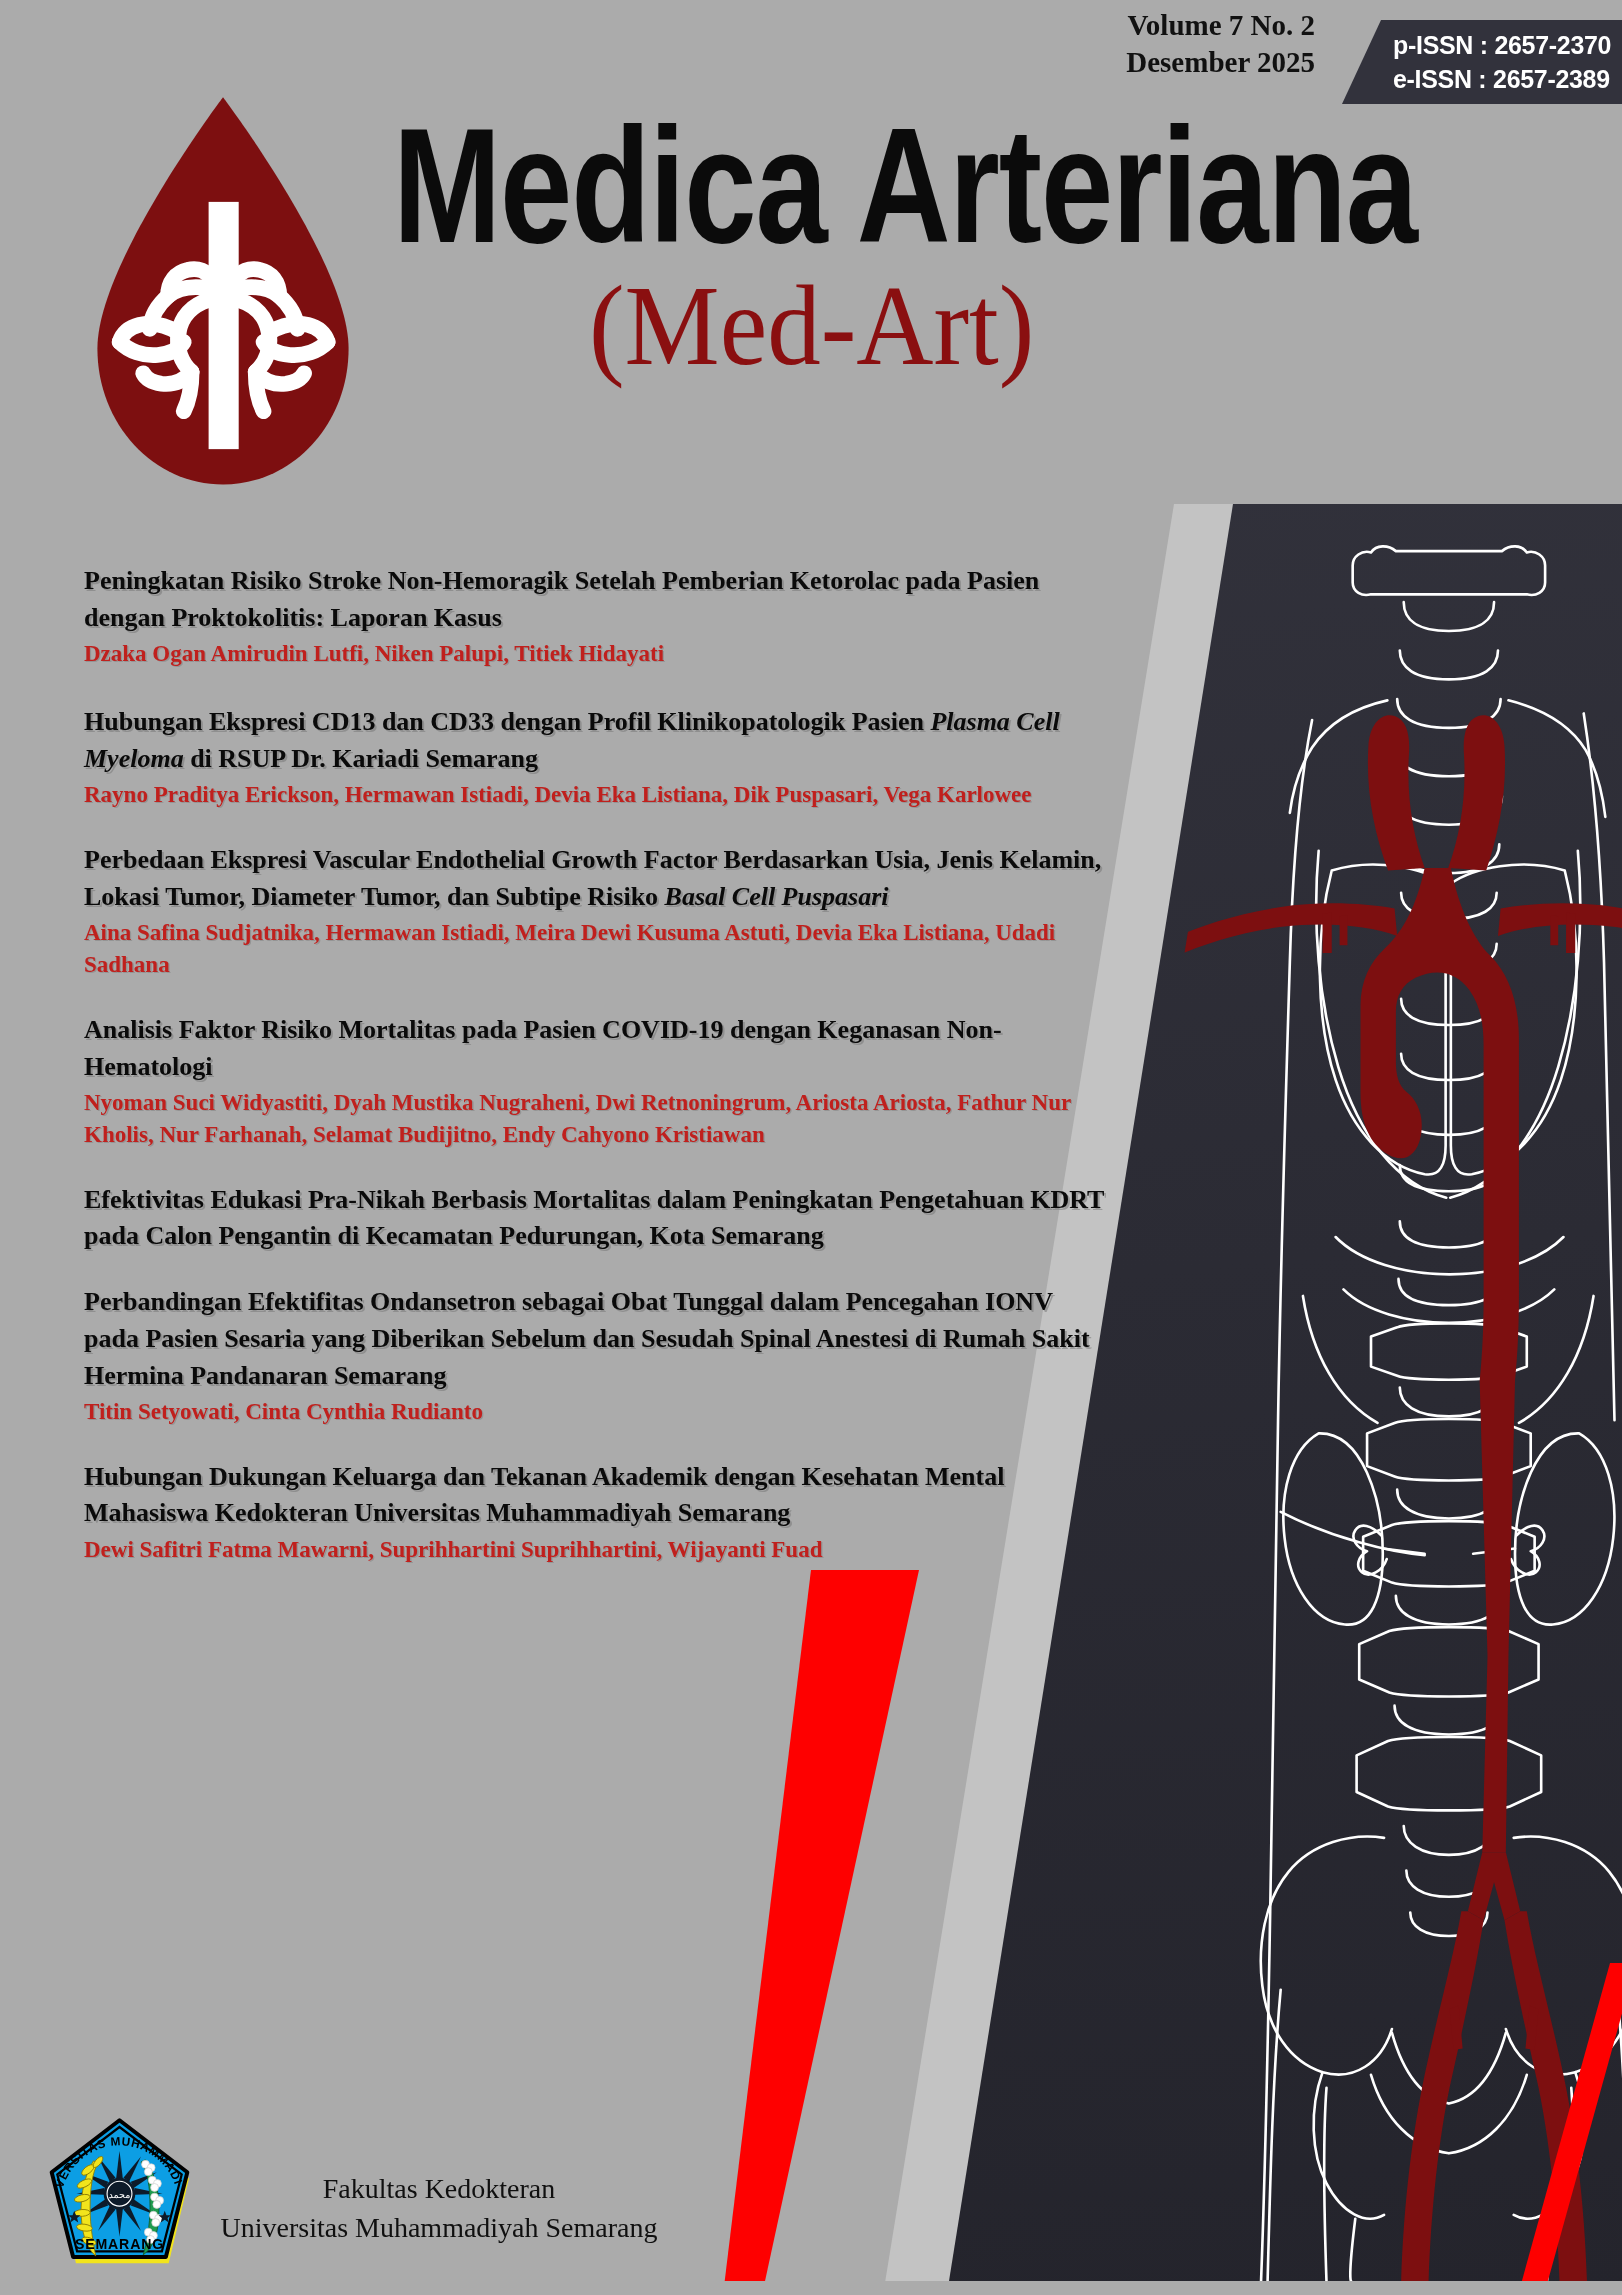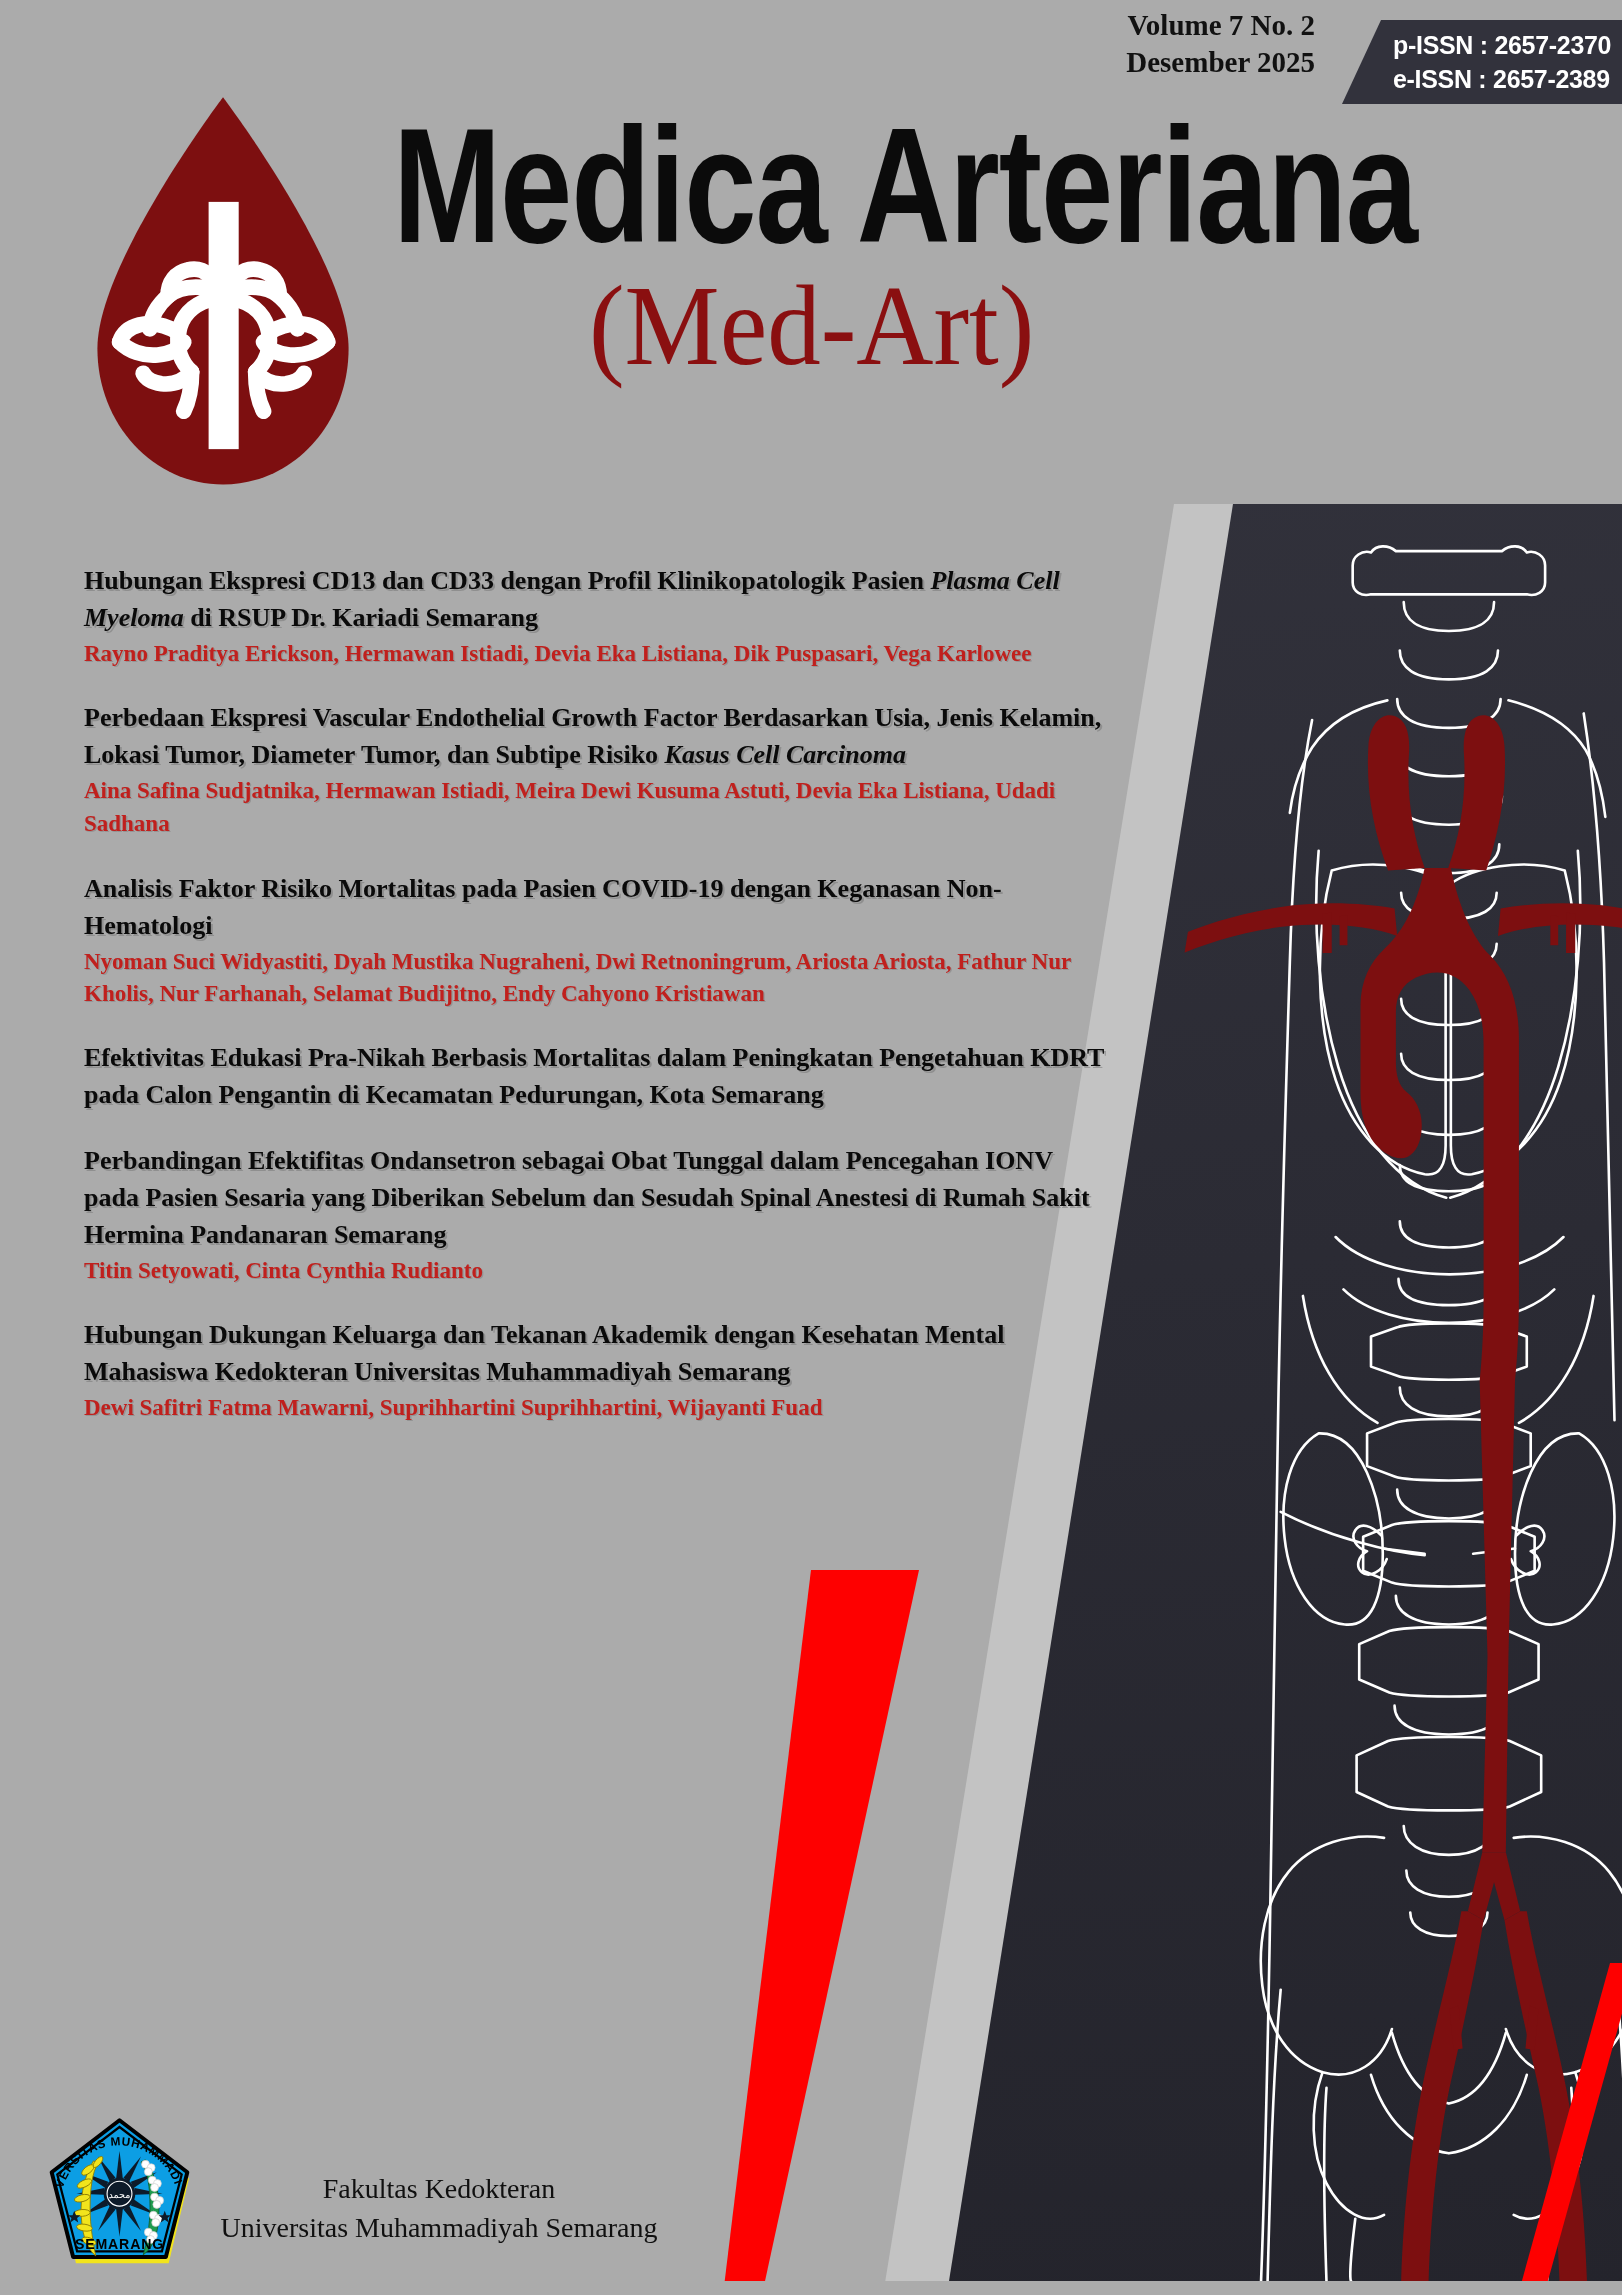--- a/index.html
+++ b/index.html
@@ -336,26 +336,30 @@
       <path d="M250,428 C250,452 254,472 262,488"></path>
     </g>
   </svg>
 
   <div class="masthead">
     <div class="journal-title">Medica Arteriana</div>
     <div class="journal-sub">(Med-Art)</div>
   </div>
 
   <div class="toc">
+    <div class="article a1">
+      <p class="art-title">Peningkatan Risiko Stroke Non-Hemoragik Setelah Pemberian Ketorolac pada Pasien dengan Proktokolitis: Laporan Kasus</p>
+      <p class="art-authors">Dzaka Ogan Amirudin Lutfi, Niken Palupi, Titiek Hidayati</p>
+    </div>
     <div class="article a2">
       <p class="art-title">Hubungan Ekspresi CD13 dan CD33 dengan Profil Klinikopatologik Pasien <em>Plasma Cell Myeloma</em> di RSUP Dr. Kariadi Semarang</p>
       <p class="art-authors">Rayno Praditya Erickson, Hermawan Istiadi, Devia Eka Listiana, Dik Puspasari, Vega Karlowee</p>
     </div>
     <div class="article a3">
-      <p class="art-title">Perbedaan Ekspresi Vascular Endothelial Growth Factor Berdasarkan Usia, Jenis Kelamin, Lokasi Tumor, Diameter Tumor, dan Subtipe Risiko <em>Kasus Cell Carcinoma</em></p>
+      <p class="art-title">Perbedaan Ekspresi Vascular Endothelial Growth Factor Berdasarkan Usia, Jenis Kelamin, Lokasi Tumor, Diameter Tumor, dan Subtipe Risiko <em>Basal Cell Puspasari</em></p>
       <p class="art-authors">Aina Safina Sudjatnika, Hermawan Istiadi, Meira Dewi Kusuma Astuti, Devia Eka Listiana, Udadi Sadhana</p>
     </div>
     <div class="article a4">
       <p class="art-title">Analisis Faktor Risiko Mortalitas pada Pasien COVID-19 dengan Keganasan Non-Hematologi</p>
       <p class="art-authors">Nyoman Suci Widyastiti, Dyah Mustika Nugraheni, Dwi Retnoningrum, Ariosta Ariosta, Fathur Nur Kholis, Nur Farhanah, Selamat Budijitno, Endy Cahyono Kristiawan</p>
     </div>
     <div class="article a5">
       <p class="art-title">Efektivitas Edukasi Pra-Nikah Berbasis Mortalitas dalam Peningkatan Pengetahuan KDRT pada Calon Pengantin di Kecamatan Pedurungan, Kota Semarang</p>
     </div>
     <div class="article a7">

